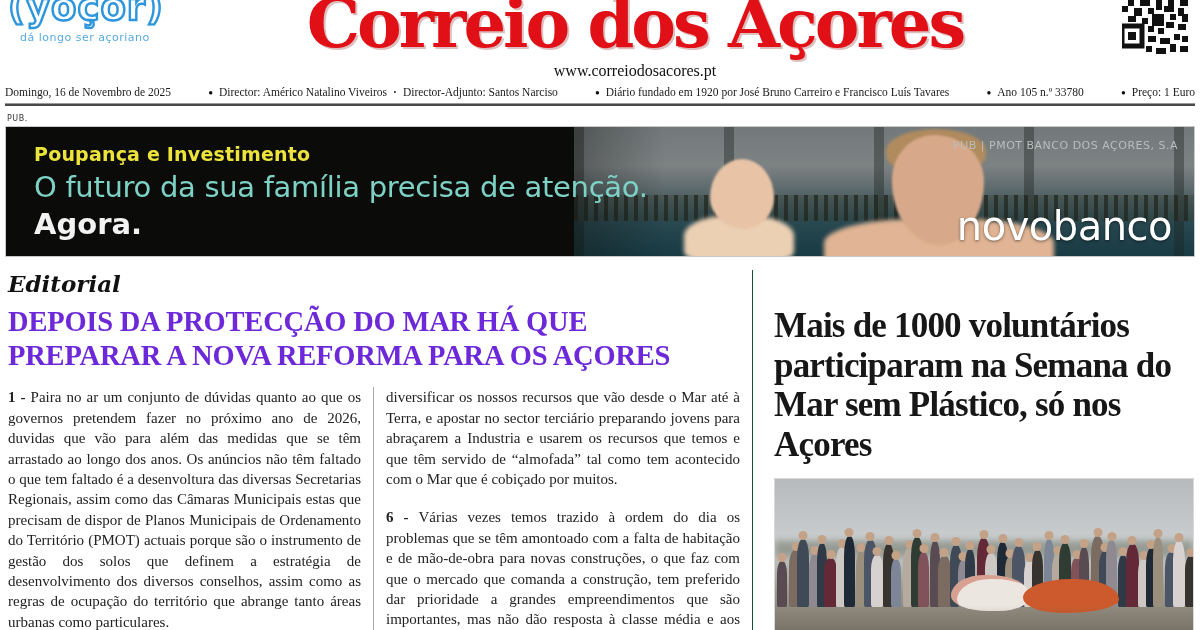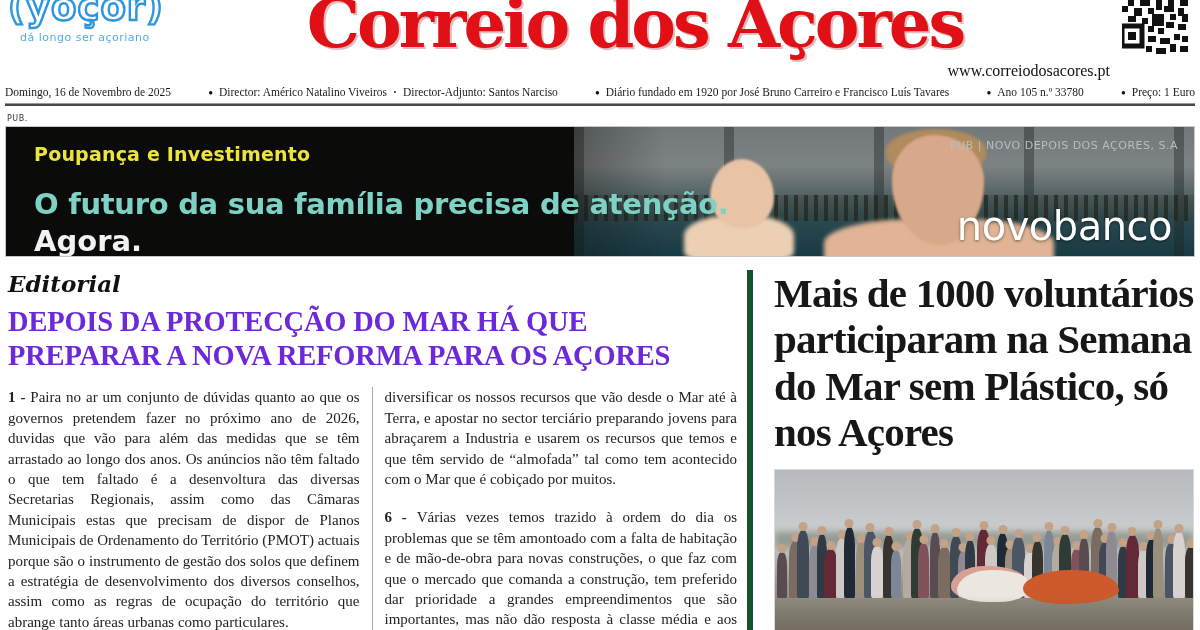--- a/index.html
+++ b/index.html
@@ -9,21 +9,21 @@
   
   .masthead { position:relative; height:86px; }
   .logo { position:absolute; left:8px; top:-14px; font-family:"DejaVu Sans", sans-serif; }
   .logo .bubble { font-size:37px; font-weight:bold; color:#ffffff; letter-spacing:1px;
       -webkit-text-stroke:2.4px #2e96dd; text-shadow:0 1px 0 #bfe0f5; }
   .logo .tagline { display:block; margin-top:2px; margin-left:12px; font-size:11px; color:#56abe2;
       font-family:"DejaVu Sans", sans-serif; letter-spacing:0.5px; }
   .title { position:absolute; left:160px; top:-16px; width:950px; text-align:center;
       font-family:"DejaVu Serif", serif; font-weight:bold; font-size:67px; letter-spacing:-3px;
       color:#e01016; text-shadow:2px 2px 0 rgba(120,0,0,0.25); white-space:nowrap; }
-  .website { position:absolute; left:160px; top:62px; width:950px; text-align:right;
+  .website { position:absolute; left:160px; top:62px; width:950px; text-align:center;
       font-size:16px; color:#111; }
   .qr { position:absolute; right:12px; top:0; }
 
   .infobar { position:absolute; left:5px; right:5px; top:86px; display:flex; 
       justify-content:space-between; font-size:11.5px; color:#1a1a1a; white-space:nowrap; }
   .infobar .grp { display:flex; align-items:center; gap:6px; }
   .bullet::before { content:"●"; font-size:8px; position:relative; top:-1px; color:#111; }
   .middot::before { content:"·"; font-weight:bold; }
   .rule-heavy { position:absolute; left:5px; right:5px; top:103px; height:3px; background:#4a4a4a;
       border-top:1px solid #9a9a9a; }
@@ -46,47 +46,47 @@
   .man-body { position:absolute; right:140px; top:92px; width:230px; height:60px; background:#e0b494;
       border-radius:40% 40% 0 0; filter:blur(2px); }
   .baby { position:absolute; right:420px; top:32px; width:64px; height:70px; background:#e8c3a6;
       border-radius:50% 50% 46% 54%/55% 55% 45% 45%; filter:blur(1px); }
   .baby-body { position:absolute; right:400px; top:88px; width:110px; height:46px; background:#ecd0b4;
       border-radius:45% 45% 20% 20%; filter:blur(2px); }
   .banner-fade { position:absolute; left:0; top:0; width:660px; height:100%;
       background:linear-gradient(90deg,#0b0b09 0%, #0b0b09 58%, transparent 100%); }
   .banner-text { position:absolute; left:28px; top:16px; font-family:"DejaVu Sans", sans-serif; }
   .ad-kicker { color:#ece43c; font-size:19px; font-weight:bold; letter-spacing:0.2px; }
-  .ad-headline { color:#7dd2c5; font-size:29px; font-weight:bold; margin-top:22px; letter-spacing:-0.3px; }
+  .ad-headline { color:#7dd2c5; font-size:29px; font-weight:normal; margin-top:5px; letter-spacing:-0.3px; }
   .ad-cta { color:#f2f2f2; font-size:29px; font-weight:bold; margin-top:3px; }
   .ad-credit { position:absolute; right:16px; top:12px; font-family:"DejaVu Sans", sans-serif;
       font-size:11px; color:#b9bdbb; letter-spacing:0.5px; }
   .ad-brand { position:absolute; right:22px; bottom:10px; text-align:left;
       font-family:"DejaVu Sans", sans-serif; color:#fff; text-shadow:0 1px 3px rgba(0,0,0,0.5); }
   .ad-brand .b1 { font-size:40px; font-weight:normal; letter-spacing:-0.5px; line-height:1; }
   .ad-brand .b2 { font-size:15px; font-weight:bold; letter-spacing:2.5px; line-height:1.2; }
 
   
   .main { position:absolute; left:8px; top:270px; width:1188px; height:360px; }
-  .left-col { position:absolute; left:0; top:0; width:745px; border-right:6px solid #14532d; height:100%;
+  .left-col { position:absolute; left:0; top:0; width:745px; border-right:1px solid #14532d; height:100%;
       padding-right:10px; }
   .section-label { font-family:"DejaVu Serif", serif; font-style:italic; font-weight:bold;
       font-size:23px; color:#111; }
   .ed-headline { font-family:"Liberation Serif", serif; font-weight:bold; font-size:28.5px;
       line-height:1.2; color:#6d28d9; letter-spacing:-0.2px; margin-top:8px; width:710px; }
   .body-cols { display:flex; margin-top:14px; }
   .bcol { width:366px; font-size:15px; line-height:1.36; text-align:justify; color:#222; }
   .bcol.first { padding-right:12px; border-right:1px solid #aaa; }
   .bcol.second { padding-left:12px; }
   .bcol p + p { margin-top:18px; }
   .lead { font-weight:bold; }
 
   .right-col { position:absolute; left:766px; top:0; width:422px; }
-  .news-headline { font-family:"Liberation Serif", serif; font-weight:bold; font-size:41px;
-      line-height:1.13; letter-spacing:-0.8px; color:#171717; }
+  .news-headline { font-family:"Liberation Serif", serif; font-weight:bold; font-size:35px;
+      line-height:1.13; letter-spacing:-0.8px; color:#171717;margin-top:36px; }
   .photo { position:relative; margin-top:14px; width:420px; height:172px; border:1px solid #d8d8d8;
       overflow:hidden; filter:saturate(0.85);
       background:linear-gradient(180deg,#b5babe 0%,#c7cbcc 32%,#bcc0bd 48%,#a8aca4 58%,#9b988b 66%,#8e897a 78%,#7e7869 100%); }
   .horizon { position:absolute; left:0; right:0; top:62px; height:16px; background:#8a9187; filter:blur(3px); opacity:0.8; }
   .crowd { position:absolute; left:0; right:0; top:28px; height:100px; filter:blur(0.4px); }
   .person { position:absolute; bottom:0; border-radius:45% 45% 10% 10%/28% 28% 6% 6%; }
   .person .head { position:absolute; top:-8px; left:50%; transform:translateX(-50%); width:9px; height:9px;
       border-radius:50%; background:#c8a183; }
   .ground-shade { position:absolute; left:0; right:0; bottom:0; height:44px;
       background:linear-gradient(180deg, rgba(110,102,86,0) 0%, rgba(96,89,74,0.55) 100%); }
@@ -174,21 +174,21 @@
   <div class="banner-photo">
     <div class="bars"></div>
     <div class="fence"></div>
     <div class="baby-body"></div>
     <div class="baby"></div>
     <div class="man-body"></div>
     <div class="man-hair"></div>
     <div class="man-head"></div>
   </div>
   <div class="banner-fade"></div>
-  <div class="ad-credit">PUB | NOVO DEPOIS DOS AÇORES, S.A</div>
+  <div class="ad-credit">PUB | PMOT BANCO DOS AÇORES, S.A</div>
   <div class="banner-text">
     <div class="ad-kicker">Poupança e Investimento</div>
     <div class="ad-headline">O futuro da sua família precisa de atenção.</div>
     <div class="ad-cta">Agora.</div>
   </div>
   <div class="ad-brand">
     <div class="b1">novobanco</div>
   </div>
 </div>
 

